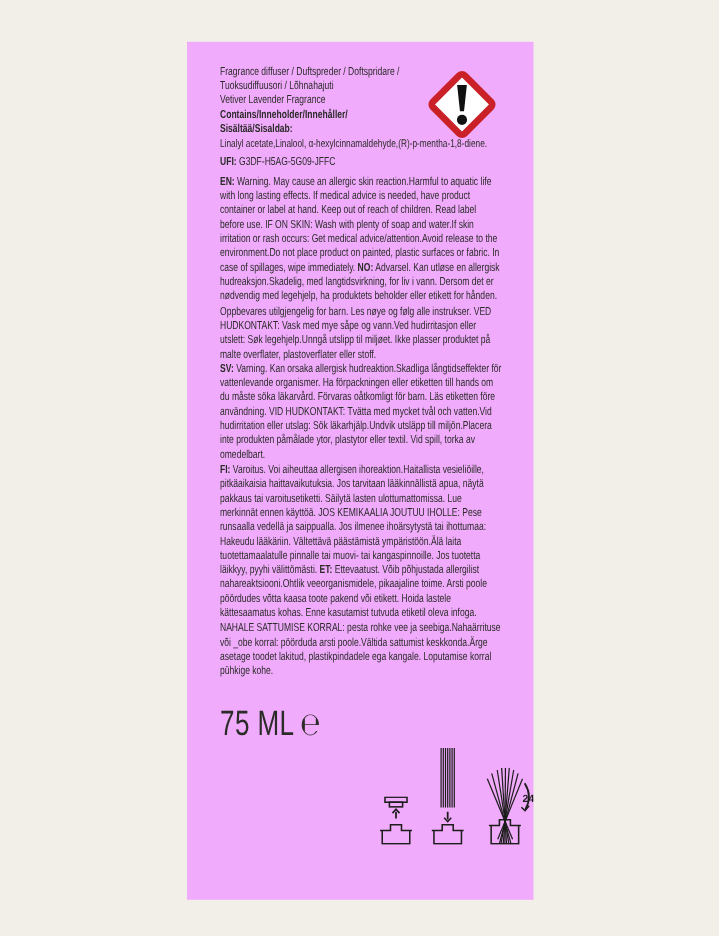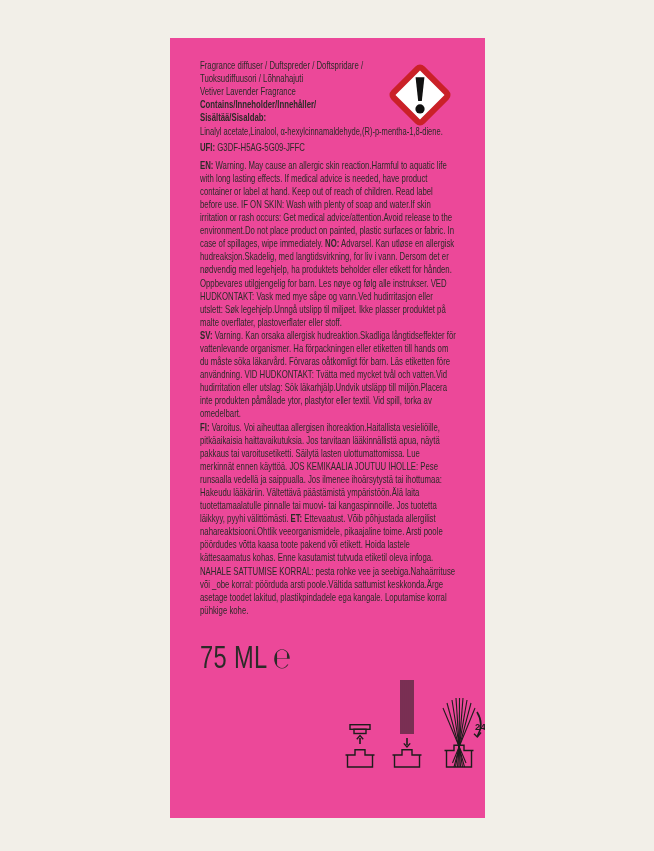--- a/index.html
+++ b/index.html
@@ -4,21 +4,21 @@
 <style>
   html,body{margin:0;padding:0;}
   body{
     width:654px;height:851px;position:relative;overflow:hidden;
     background:#f2efe8;
     font-family:"Liberation Sans", sans-serif;
     color:#2b2b28;
   }
   .label{
     position:absolute;left:170px;top:38px;width:315px;height:780px;
-    background:#ec4899;overflow:hidden;
+    background:#f0abfc;overflow:hidden;
   }
   .text-col{
     position:absolute;left:30px;top:21px;width:346px;
     transform:scaleX(0.74);transform-origin:0 0;
     font-size:10.5px;line-height:13.1px;
   }
   .hline{white-space:nowrap;}
   .bold{font-weight:bold;}
   .ingredients{white-space:nowrap;font-size:10.2px;margin-top:1px;}
   .ufi{margin-top:2px;white-space:nowrap;}

